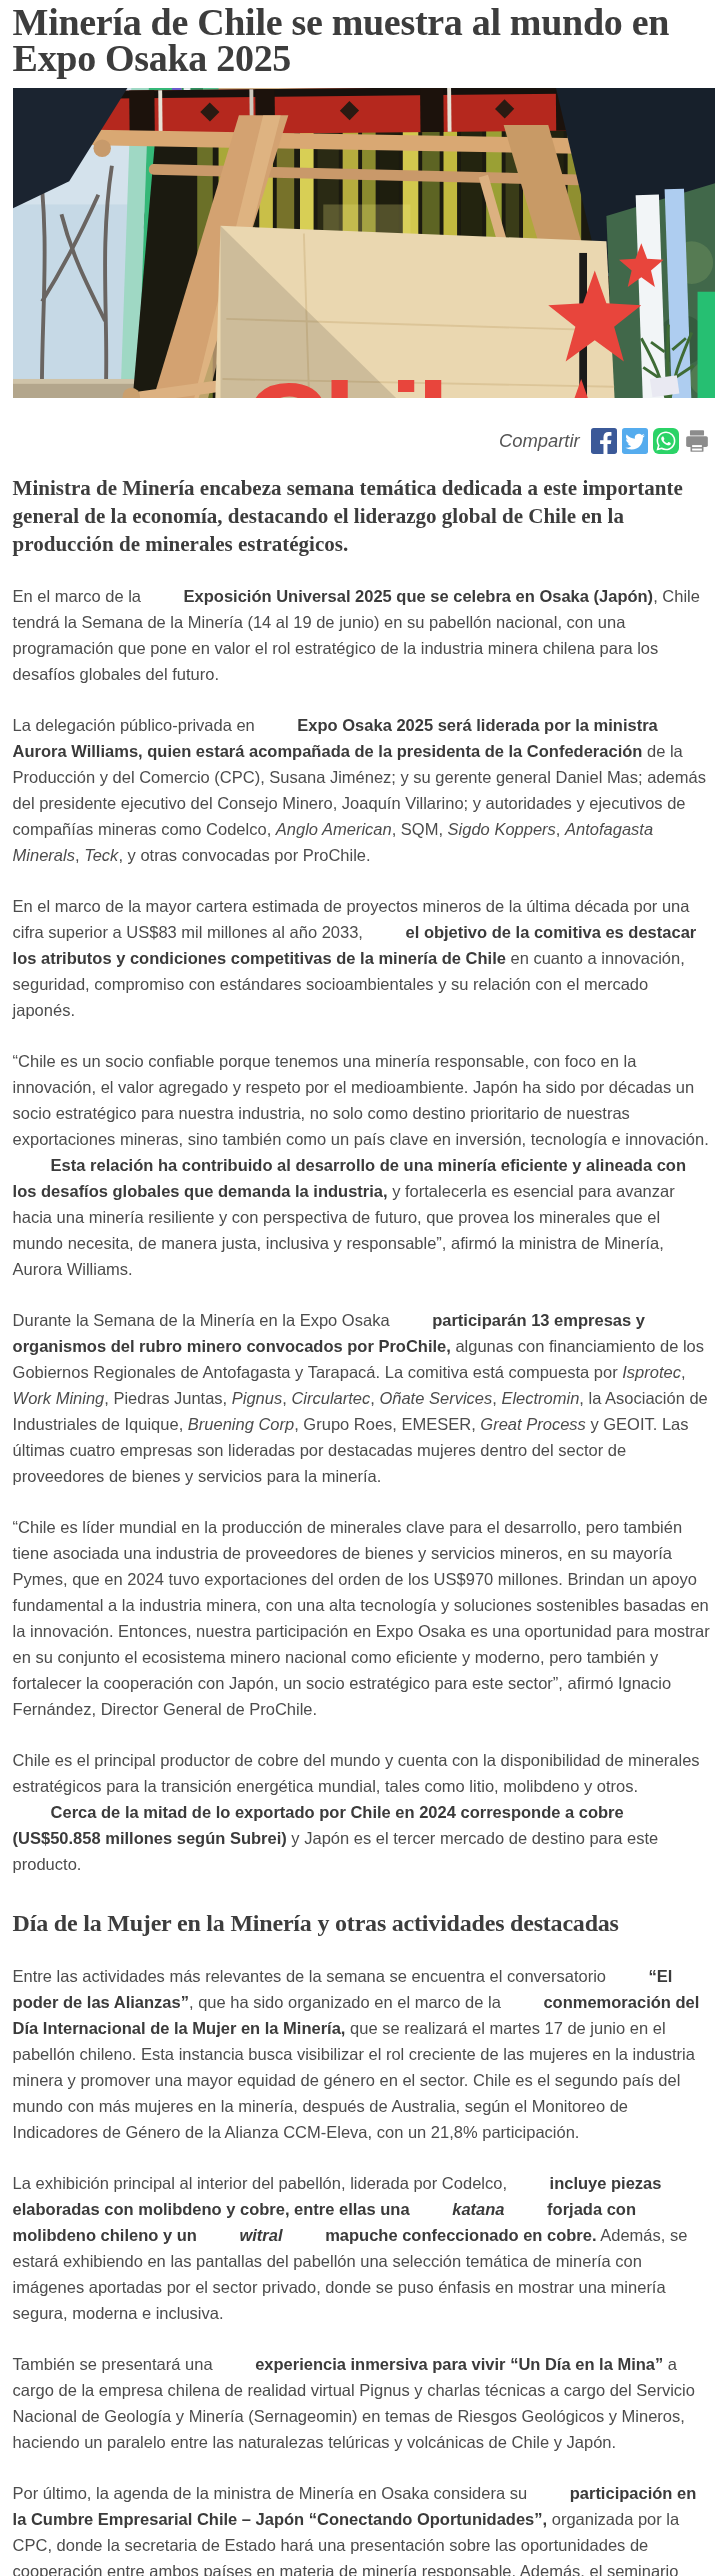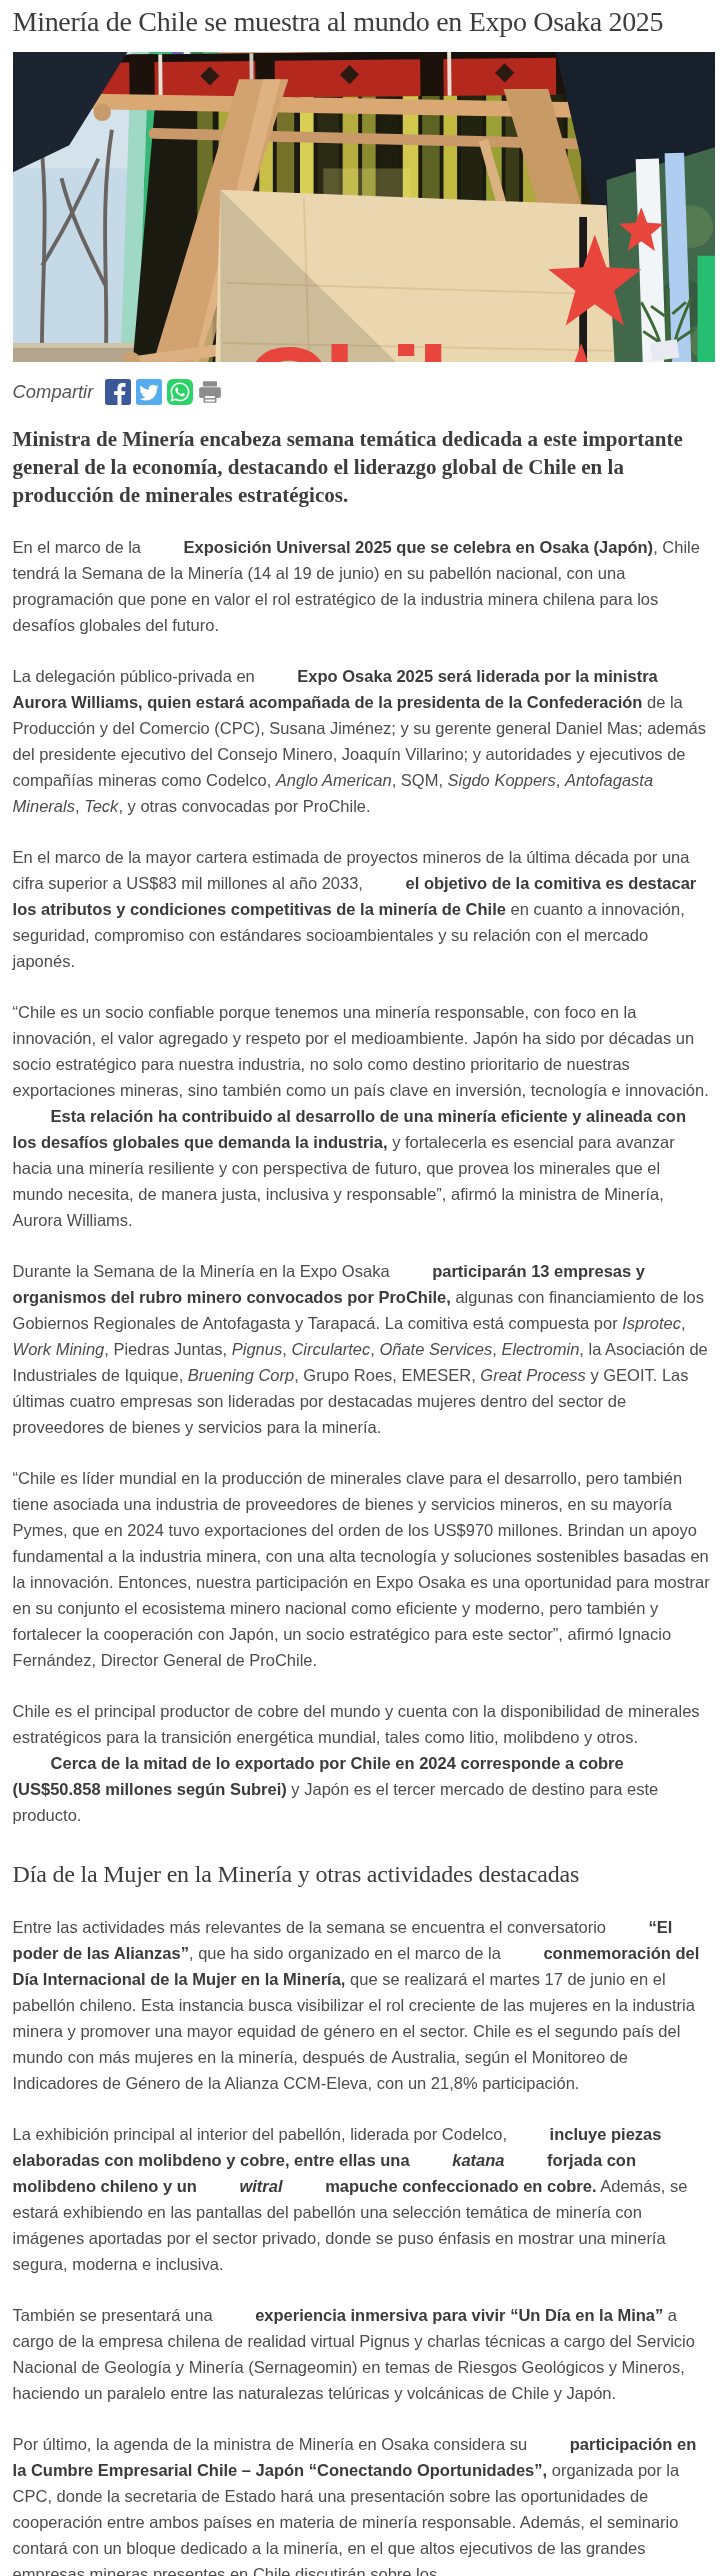--- a/index.html
+++ b/index.html
@@ -9,45 +9,45 @@
     --facebook-blue:#3b5998;
     --twitter-blue:#55acee;
     --whatsapp-green:#2bd367;
     --printer-gray:#8c8c8c;
   }
   html,body{margin:0;padding:0;background:#fff;}
   body{font-family:"Liberation Sans",sans-serif;color:var(--body-color);}
   .page{width:727px;box-sizing:border-box;padding:3.9px 12.6px 25px;margin:0 auto;}
 
   h1.article-title{
-    font-family:"Liberation Serif",serif;font-weight:400;
-    font-size:28px;line-height:36px;letter-spacing:-0.3px;
+    font-family:"Liberation Serif",serif;font-weight:700;
+    font-size:38px;line-height:36px;letter-spacing:-0.3px;
     color:var(--title-color);margin:0;
   }
 
   figure.hero{margin:12.6px 0 0;width:702px;height:310px;overflow:hidden;}
   figure.hero svg{display:block;}
 
-  .share-row{display:flex;align-items:center;margin-top:16px;height:27px;}
+  .share-row{display:flex;align-items:center;margin-top:29px;height:27px;justify-content:flex-end;}
   .share-label{font-style:italic;font-size:18.4px;color:#555;margin-right:11.6px;}
   .icon-btn{width:26px;height:26px;margin-right:4.8px;padding:0;border:0;background:transparent;cursor:pointer;display:inline-flex;align-items:center;justify-content:center;}
   .icon-btn svg{width:26px;height:26px;}
 
   .article-lead{
     font-family:"Liberation Serif",serif;font-weight:700;
     font-size:21px;line-height:28px;color:var(--title-color);
     margin:19.4px 0 0;
   }
 
   p.body-p{font-size:16.5px;line-height:26px;margin:25px 0 0;color:var(--body-color);}
   p.body-p strong{color:#3b3b3b;font-weight:700;margin-left:38px;}
   p.body-p em{}
 
   h2.section-heading{
-    font-family:"Liberation Serif",serif;font-weight:400;
+    font-family:"Liberation Serif",serif;font-weight:700;
     font-size:24px;line-height:30px;color:var(--title-color);
     margin:31px 0 0;letter-spacing:-0.2px;
   }
 </style>
 </head>
 <body>
 
 <div class="page">
 
   <h1 class="article-title">Minería de Chile se muestra al mundo en Expo Osaka 2025</h1>

